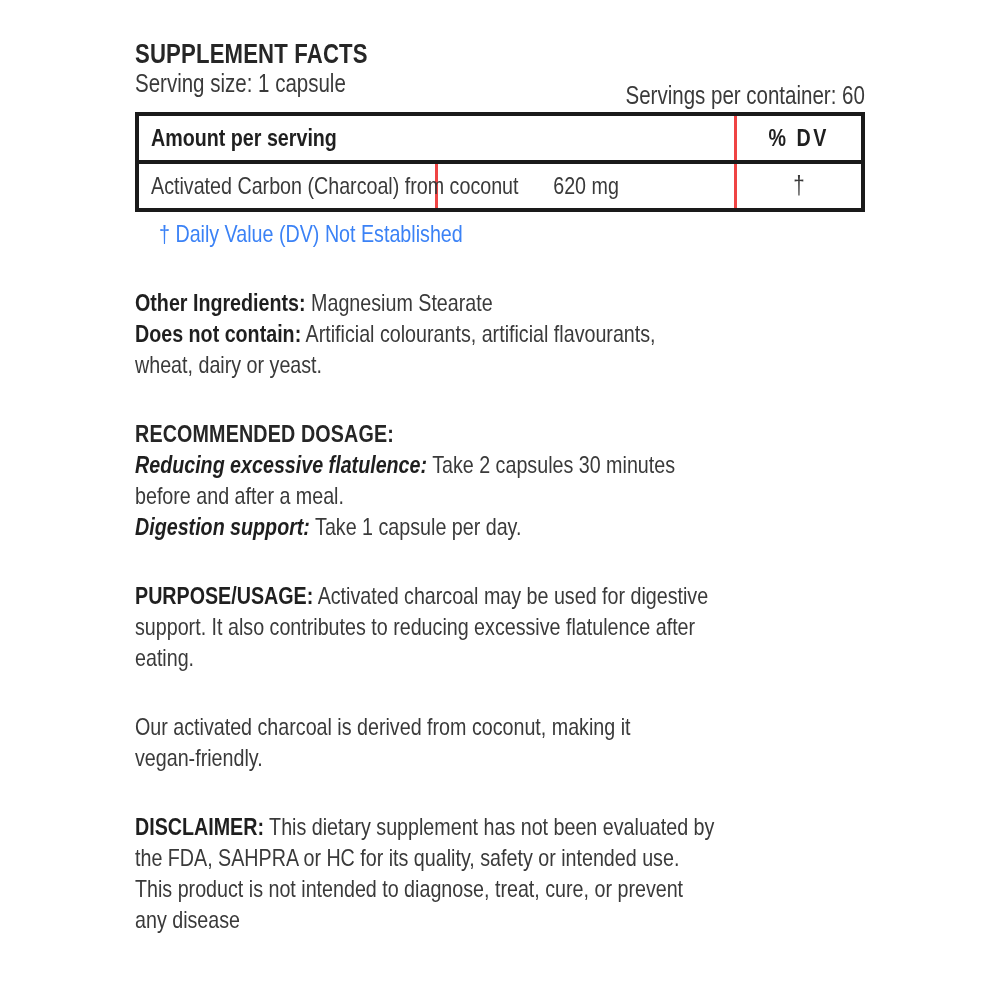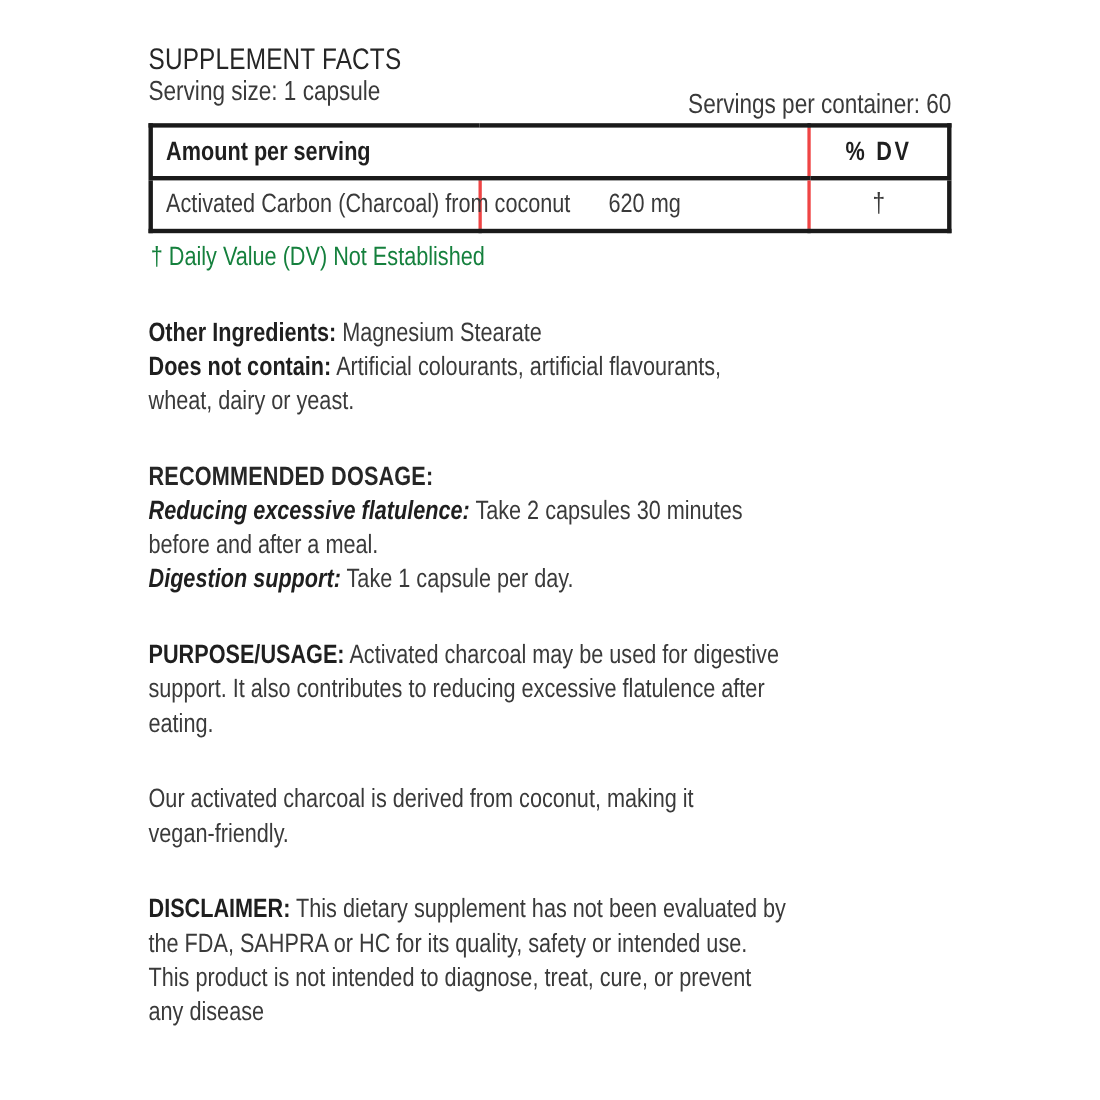--- a/index.html
+++ b/index.html
@@ -27,21 +27,21 @@
   .cond {
     display: inline-block;
     transform: scaleX(0.82);
     transform-origin: left center;
     white-space: nowrap;
   }
 
   
   .sf-title {
     font-size: 27px;
-    font-weight: normal;
+    font-weight: bold;
     letter-spacing: 0.2px;
     line-height: 1.08;
     color: #262626;
     height: 29px;
   }
   .serving-row {
     position: relative;
     height: 31px;
     font-size: 25px;
     line-height: 1.12;
@@ -114,24 +114,24 @@
     color: #1f1f1f;
     letter-spacing: 3px;
   }
   .dagger-cell {
     font-size: 25px;
   }
 
   
   .footnote {
     margin-top: 9px;
-    margin-left: 2px;
+    margin-left: 24px;
     font-size: 24px;
     line-height: 1.12;
-    color: #15803d;
+    color: #3b82f6;
     height: 28px;
   }
 
   
   .block {
     font-size: 24px;
     line-height: 31px;
     color: #3a3a3a;
   }
   .gap-lg { height: 38px; }

